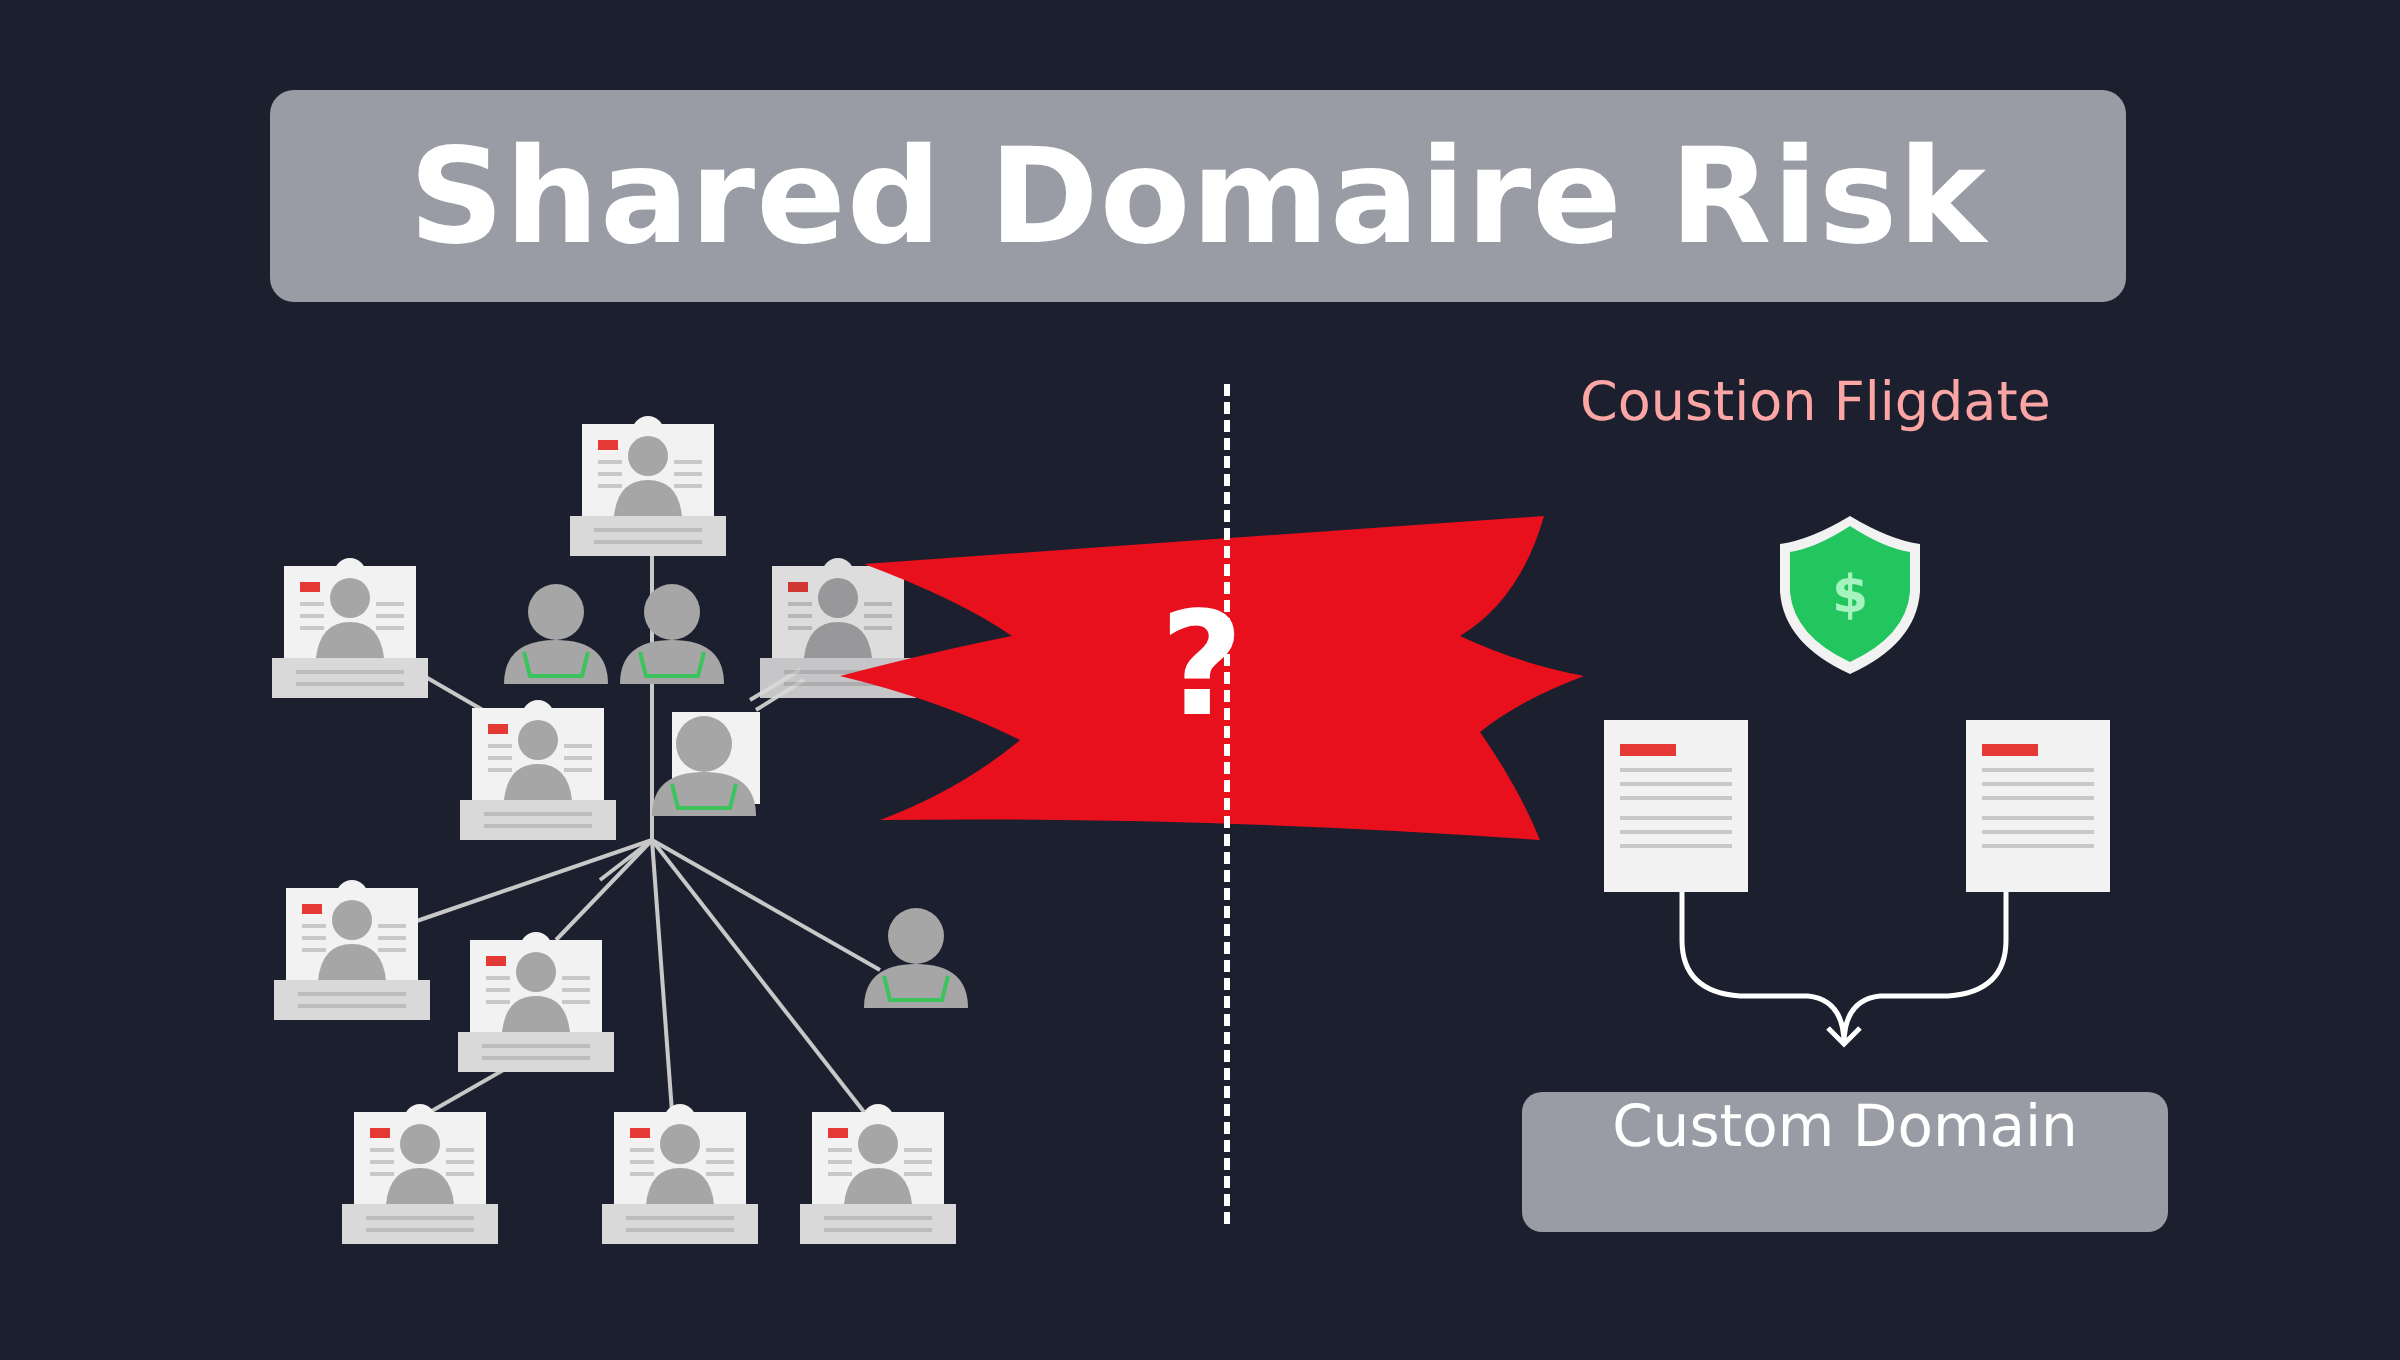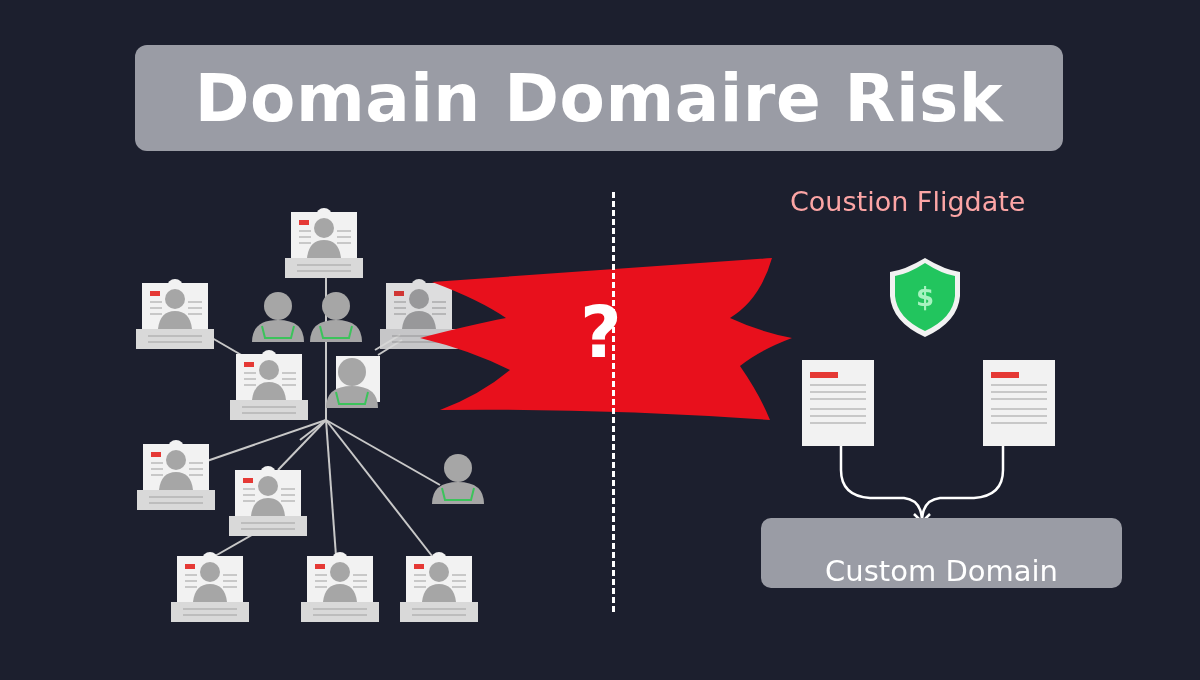--- a/index.html
+++ b/index.html
@@ -1,30 +1,30 @@
 <!DOCTYPE html>
 <html><head>
 <meta charset="utf-8">
 <style>
   html,body{margin:0;padding:0;}
   body{width:1200px;height:680px;background:#1c1f2e;position:relative;overflow:hidden;font-family:"Liberation Sans",sans-serif;}
   .title-box{position:absolute;left:135px;top:45px;width:928px;height:106px;background:#9a9ca5;border-radius:12px;display:flex;align-items:center;justify-content:center;}
   .title-text{color:#fff;font-weight:bold;font-size:66px;letter-spacing:0.5px;font-family:"DejaVu Sans",sans-serif;}
   .divider{position:absolute;left:612px;top:192px;width:0;height:420px;border-left:3px dashed #ffffff;}
   .right-label{position:absolute;left:790px;top:186px;color:#fca5a5;font-size:27px;font-family:"DejaVu Sans",sans-serif;}
-  .cd-box{position:absolute;left:761px;top:518px;width:361px;height:70px;background:#9a9ca5;border-radius:10px;display:flex;align-items:flex-end;justify-content:center;}
+  .cd-box{position:absolute;left:761px;top:546px;width:323px;height:70px;background:#9a9ca5;border-radius:10px;display:flex;align-items:flex-start;justify-content:center;}
   .cd-text{color:#fff;font-size:29px;font-family:"DejaVu Sans",sans-serif;}
   svg.layer{position:absolute;left:0;top:0;}
   .q{position:absolute;left:580px;top:290px;color:#fff;font-weight:bold;font-size:72px;font-family:"DejaVu Sans",sans-serif;}
 </style>
 </head>
 <body>
 
 <div class="title-box">
-  <span class="title-text">Domain Domaire Risk</span>
+  <span class="title-text">Shared Domaire Risk</span>
 </div>
 
 <svg class="layer" width="1200" height="680" viewBox="0 0 1200 680">
   <defs>
     <g id="card">
       <rect x="0" y="0" width="66" height="50" fill="#f2f2f2"></rect>
       <rect x="8" y="8" width="10" height="5" fill="#e53935"></rect>
       <rect x="8" y="18" width="12" height="2" fill="#c8c8c8"></rect>
       <rect x="8" y="24" width="12" height="2" fill="#c8c8c8"></rect>
       <rect x="8" y="30" width="12" height="2" fill="#c8c8c8"></rect>

